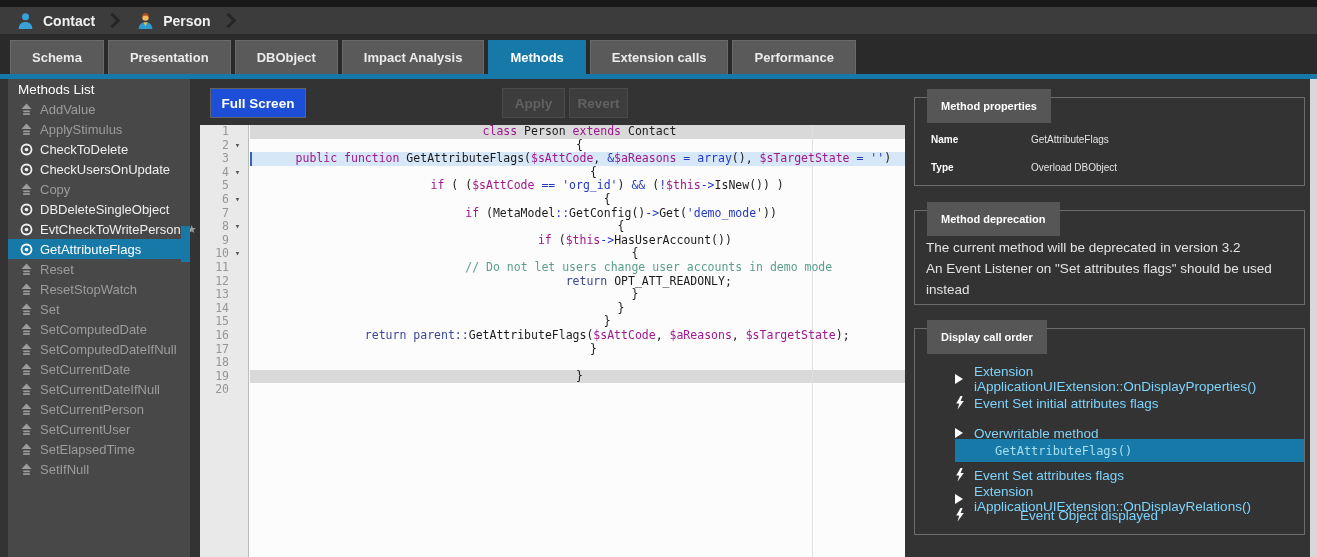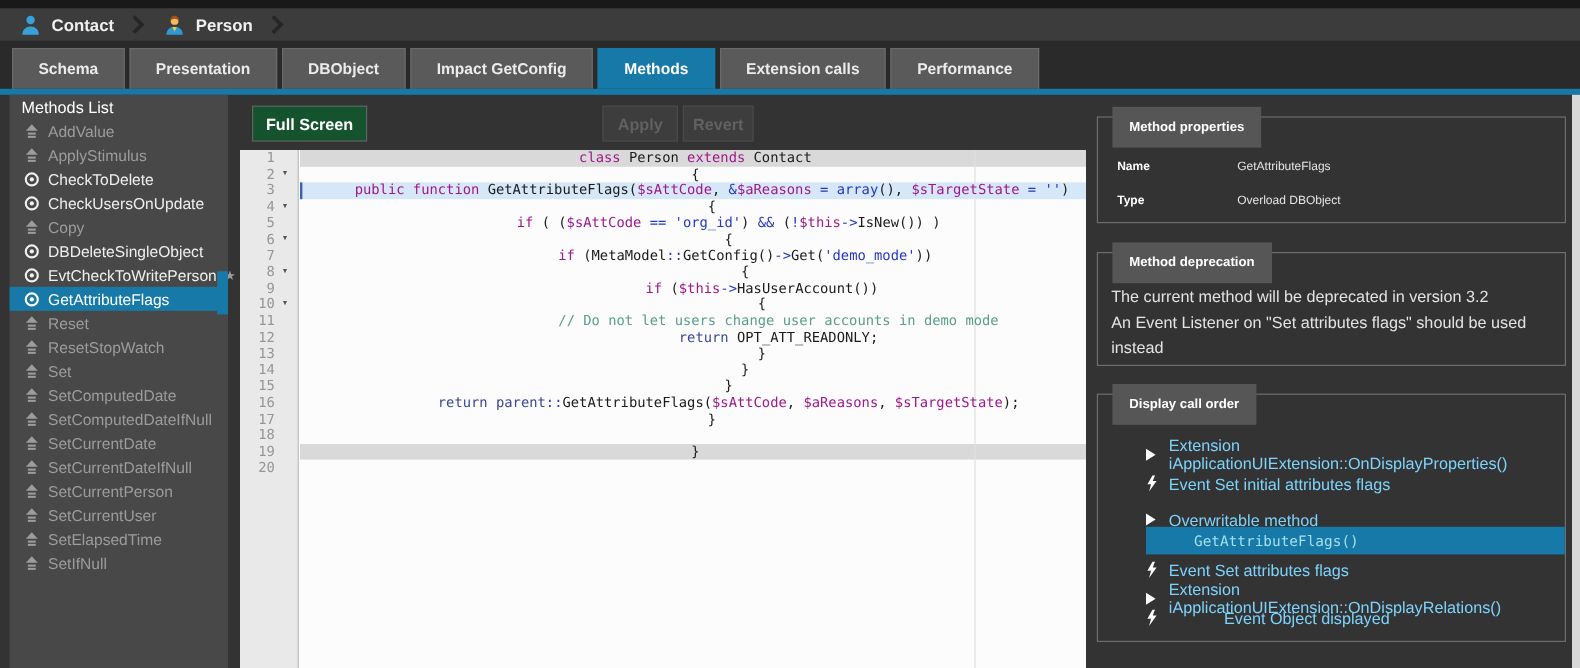--- a/index.html
+++ b/index.html
@@ -33,21 +33,21 @@
   .side-item.normal { color:#efefef; }
   .side-item.selected { background:#1779a8; color:#ffffff; }
   .side-icon { width:13px; height:13px; margin-right:7px; flex:0 0 13px; }
   .side-icon svg { width:13px; height:13px; display:block; }
   .side-star { color:#9c9c9c; font-size:11px; margin-left:6px; }
   .side-scroll-thumb { position:absolute; right:0; top:147px; width:9px; height:36px; background:#1779a8; }
 
   
   .btn { position:absolute; top:88px; height:30px; font-size:13.5px; font-weight:bold;
     display:flex; align-items:center; justify-content:center; }
-  .btn-fullscreen { left:210px; width:96px; background:#14532d; border:1px solid #626262; color:#fff; cursor:pointer; }
+  .btn-fullscreen { left:210px; width:96px; background:#1d4ed8; border:1px solid #626262; color:#fff; cursor:pointer; }
   .btn-apply   { left:502px; width:63px; background:#3d3d3d; border:1px solid #4a4a4a; color:#616161; }
   .btn-revert  { left:569px; width:59px; background:#3d3d3d; border:1px solid #4a4a4a; color:#616161; }
 
   
   .editor { position:absolute; left:200px; top:125px; width:705px; height:432px; background:#fcfcfc; }
   .gutter { position:absolute; left:0; top:0; bottom:0; width:49px; background:#e9e9e9; border-right:1px solid #bdbdbd; }
   .code-col { position:absolute; left:50px; top:0; right:0; bottom:0; overflow:hidden; }
   .gutter-row, .code-line { height:13.6px; font-family:"DejaVu Sans Mono","DejaVu Sans",monospace;
     font-size:11.5px; line-height:13.6px; }
   .gutter-row { display:flex; color:#969696; }
@@ -111,21 +111,21 @@
         <span class="crumb-label">Person</span>
       </div>
       <span class="crumb-chevron"></span>
     </div>
 
   <div class="tab-strip-bg"></div>
   <div class="tab-bar" id="tab-bar">
       <div class="tab">Schema</div>
       <div class="tab">Presentation</div>
       <div class="tab">DBObject</div>
-      <div class="tab">Impact GetConfig</div>
+      <div class="tab">Impact Analysis</div>
       <div class="tab active">Methods</div>
       <div class="tab">Extension calls</div>
       <div class="tab">Performance</div>
     </div>
   <div class="tab-underline"></div>
 
   <div class="sidebar">
     <div class="sidebar-title">Methods List</div>
     <div id="method-items">
         <div class="side-item muted">

